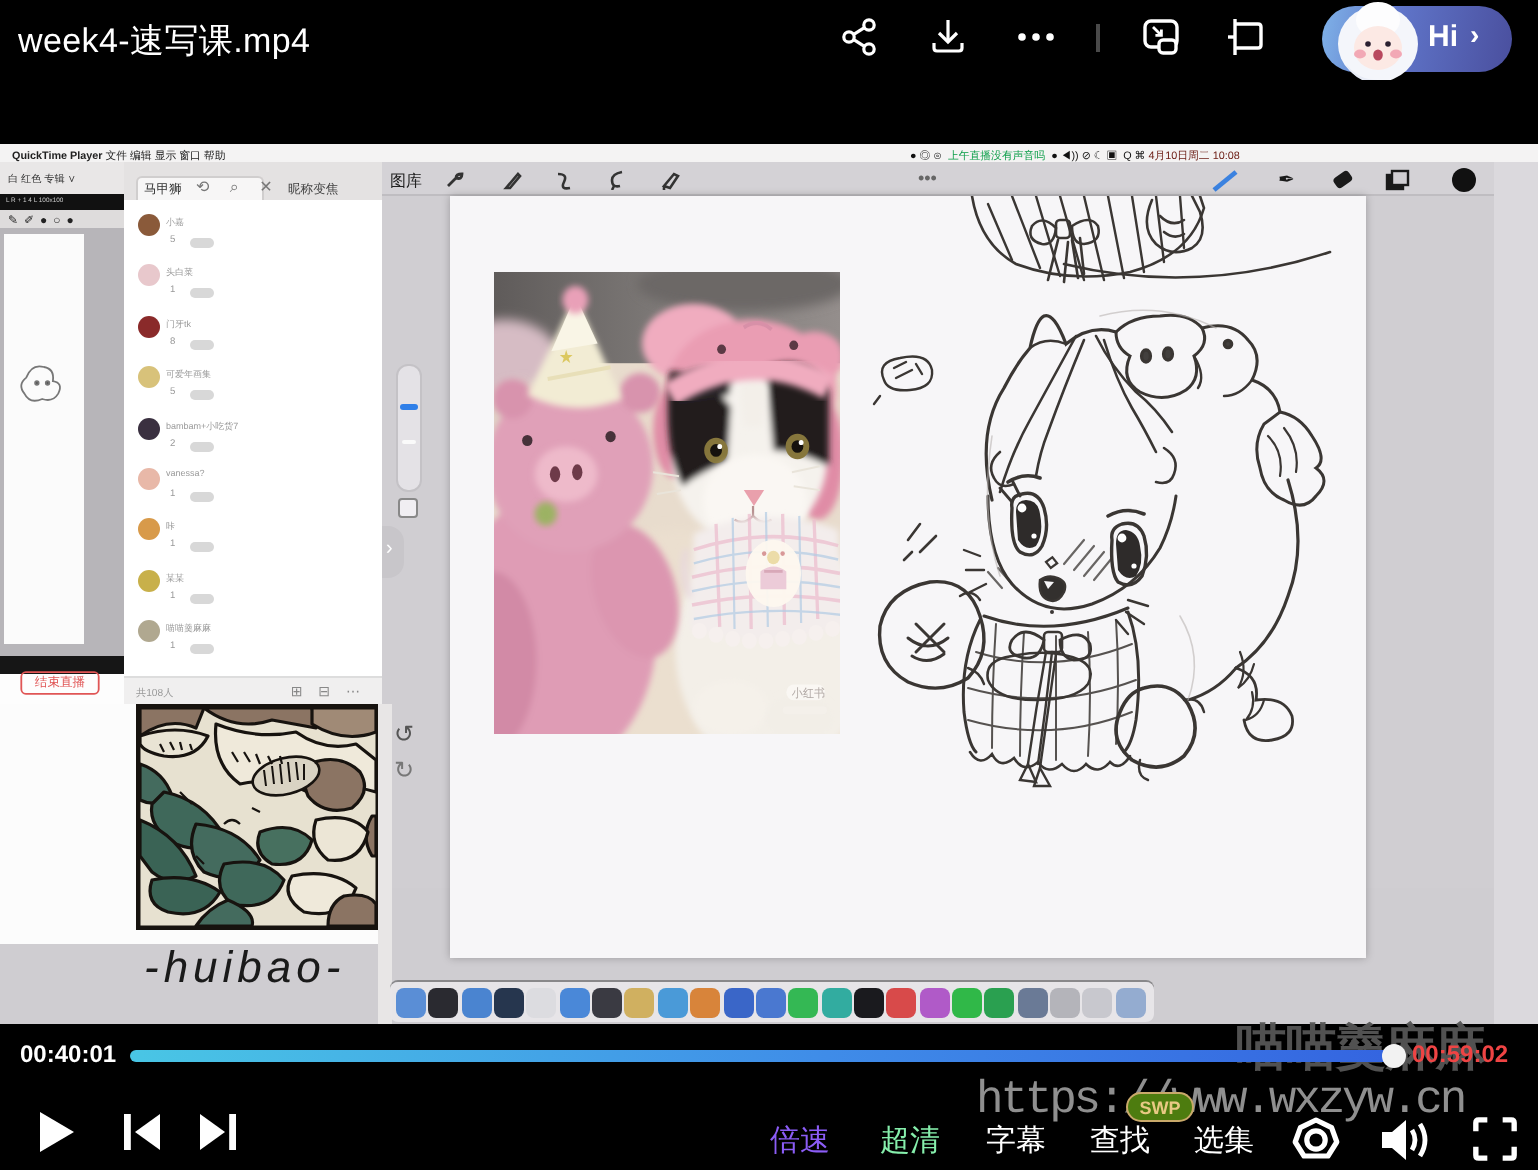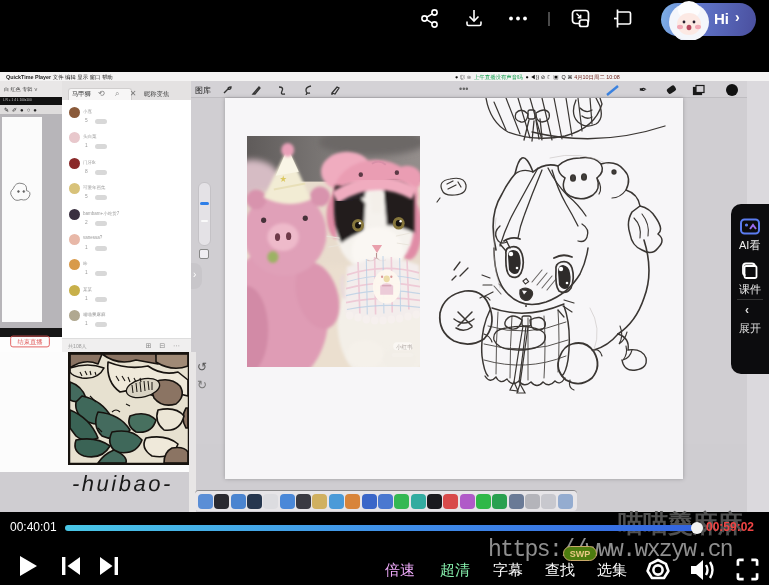--- a/index.html
+++ b/index.html
@@ -4,20 +4,21 @@
 <style>
   * { margin:0; padding:0; box-sizing:border-box; }
   html,body { width:769px; height:585px; background:#000; overflow:hidden; }
   body { font-family:"Liberation Sans", sans-serif; position:relative; -webkit-font-smoothing:antialiased; }
   .abs { position:absolute; }
 </style>
 </head>
 <body>
 
 <div class="abs" style="left:0;top:0;width:769px;height:40px;background:#000;">
+  <div class="abs" style="left:9px;top:9px;color:#fff;font-size:17px;font-weight:400;letter-spacing:.2px;">week4-速写课.mp4</div>
 
   <svg class="abs" style="left:420px;top:8px" width="20" height="21" viewBox="0 0 20 21" fill="none" stroke="#fff" stroke-width="1.6">
     <circle cx="14.5" cy="4.5" r="2.6"></circle>
       <circle cx="4.5" cy="10.5" r="2.6"></circle>
       <circle cx="14.5" cy="16.5" r="2.6"></circle>
     <line x1="6.9" y1="9.2" x2="12.2" y2="5.8"></line>
       <line x1="6.9" y1="11.8" x2="12.2" y2="15.2"></line>
   </svg>
 
   <svg class="abs" style="left:464px;top:8px" width="20" height="20" viewBox="0 0 20 20" fill="none" stroke="#fff" stroke-width="1.6">
@@ -488,60 +489,44 @@
       <div style="position:absolute;left:248.25px;top:2.5px;width:15px;height:15px;border-radius:4px;background:#d84a4a;"></div>
       <div style="position:absolute;left:264.60px;top:2.5px;width:15px;height:15px;border-radius:4px;background:#b05ac8;"></div>
       <div style="position:absolute;left:280.95px;top:2.5px;width:15px;height:15px;border-radius:4px;background:#30b848;"></div>
       <div style="position:absolute;left:297.30px;top:2.5px;width:15px;height:15px;border-radius:4px;background:#2aa050;"></div>
       <div style="position:absolute;left:313.65px;top:2.5px;width:15px;height:15px;border-radius:4px;background:#6a7a96;"></div>
       <div style="position:absolute;left:330.00px;top:2.5px;width:15px;height:15px;border-radius:4px;background:#b4b4ba;"></div>
       <div style="position:absolute;left:346.35px;top:2.5px;width:15px;height:15px;border-radius:4px;background:#c8c8ce;"></div>
       <div style="position:absolute;left:362.70px;top:2.5px;width:15px;height:15px;border-radius:4px;background:#94aCd0;"></div>
     </div>
 
-  <div class="abs" style="left:731px;top:132px;width:38px;height:170px;background:#0c0c0e;border-radius:10px 0 0 10px;">
-    <svg style="position:absolute;left:9px;top:14px" width="20" height="17" viewBox="0 0 20 17" fill="none">
-      <rect x="1" y="1.5" width="18" height="14" rx="3.5" stroke="#5b7cf0" stroke-width="2"></rect>
-      <circle cx="6.5" cy="7" r="1.6" fill="#5b7cf0"></circle>
-      <path d="M10 11 l3 -4 l3 4" stroke="#9b6cf0" stroke-width="2"></path>
-    </svg>
-    <div style="position:absolute;left:8px;top:34px;color:#eee;font-size:11px;">AI看</div>
-    <svg style="position:absolute;left:10px;top:58px" width="18" height="18" viewBox="0 0 18 18" fill="none" stroke="#fff" stroke-width="1.8">
-      <path d="M5 4 h9 a1.5 1.5 0 0 1 1.5 1.5 v9 a1.5 1.5 0 0 1 -1.5 1.5 h-9 a1.5 1.5 0 0 1 -1.5 -1.5 v-9 a1.5 1.5 0 0 1 1.5 -1.5 Z"></path>
-      <path d="M4.5 13.5 q-2.5 -.5 -2.5 -3 v-6 q0 -3 3 -3 h6 q2.5 0 3 2.5"></path>
-    </svg>
-    <div style="position:absolute;left:8px;top:78px;color:#eee;font-size:11px;">课件</div>
-    <div style="position:absolute;left:6px;top:95px;width:26px;height:1px;background:#333;"></div>
-    <div style="position:absolute;left:14px;top:99px;color:#ddd;font-size:12px;font-weight:700;">‹</div>
-    <div style="position:absolute;left:8px;top:117px;color:#ddd;font-size:11px;">展开</div>
-  </div>
 </div>
 
 <div class="abs" style="left:0;top:512px;width:769px;height:73px;background:#000;"></div>
 <div class="abs" style="left:618px;top:507px;color:#565656;font-size:25px;font-weight:700;letter-spacing:0px;opacity:.95;">喵喵羹麻麻</div>
-<div class="abs" style="left:10px;top:520px;color:#fff;font-size:12px;font-weight:400;text-align:right;">00:40:01</div>
+<div class="abs" style="left:10px;top:520px;color:#fff;font-size:12px;font-weight:700;text-align:right;">00:40:01</div>
 <div class="abs" style="left:65px;top:525px;width:633px;height:6px;border-radius:3px;background:linear-gradient(90deg,#49c6e5,#3f8ce8 55%,#3464e0);"></div>
 <div class="abs" style="left:691px;top:522px;width:12px;height:12px;border-radius:50%;background:#f2f2f2;"></div>
 <div class="abs" style="left:706px;top:520px;color:#ef4444;font-size:12px;font-weight:700;">00:59:02</div>
 
 <div class="abs" style="left:488px;top:537px;color:#8f8f8f;font-size:23px;font-family:'Liberation Mono',monospace;letter-spacing:-1.6px;">https://www.wxzyw.cn</div>
 <div class="abs" style="left:563px;top:546px;width:34px;height:15px;background:#4d7c0f;border:1px solid #c9a96a;border-radius:8px;color:#e8c984;font-size:9px;font-weight:700;text-align:center;line-height:14px;">SWP</div>
 
 <svg class="abs" style="left:17px;top:554px" width="22" height="24" viewBox="0 0 22 24">
     <path d="M3 2 L20 12 L3 22 Z" fill="#fff"></path>
   </svg>
 <svg class="abs" style="left:60px;top:556px" width="22" height="20" viewBox="0 0 22 20">
     <rect x="2" y="1" width="3.4" height="18" fill="#fff"></rect>
     <path d="M20 1 L7.5 10 L20 19 Z" fill="#fff"></path>
   </svg>
 <svg class="abs" style="left:98px;top:556px" width="22" height="20" viewBox="0 0 22 20">
     <rect x="16.6" y="1" width="3.4" height="18" fill="#fff"></rect>
     <path d="M2 1 L14.5 10 L2 19 Z" fill="#fff"></path>
   </svg>
-<div class="abs" style="left:385px;top:561px;color:#f0abfc;font-size:15px;">倍速</div>
+<div class="abs" style="left:385px;top:561px;color:#8b5cf6;font-size:15px;">倍速</div>
 <div class="abs" style="left:440px;top:561px;color:#86efac;font-size:15px;">超清</div>
 <div class="abs" style="left:493px;top:561px;color:#fff;font-size:15px;">字幕</div>
 <div class="abs" style="left:545px;top:561px;color:#fff;font-size:15px;">查找</div>
 <div class="abs" style="left:597px;top:561px;color:#fff;font-size:15px;">选集</div>
 <svg class="abs" style="left:645px;top:558px" width="26" height="24" viewBox="0 0 26 24" fill="none" stroke="#fff">
   <path d="M13 2 l7.8 3.8 l2.6 7.2 -4.4 7 h-12 l-4.4 -7 2.6 -7.2 Z" stroke-width="2.6" stroke-linejoin="round"></path>
   <circle cx="13" cy="12" r="4.6" stroke-width="2.6"></circle>
 </svg>
 <svg class="abs" style="left:688px;top:557px" width="28" height="26" viewBox="0 0 28 26" fill="#fff">
   <path d="M3 9 h5 l7-6 v20 l-7-6 H3 Z"></path>

